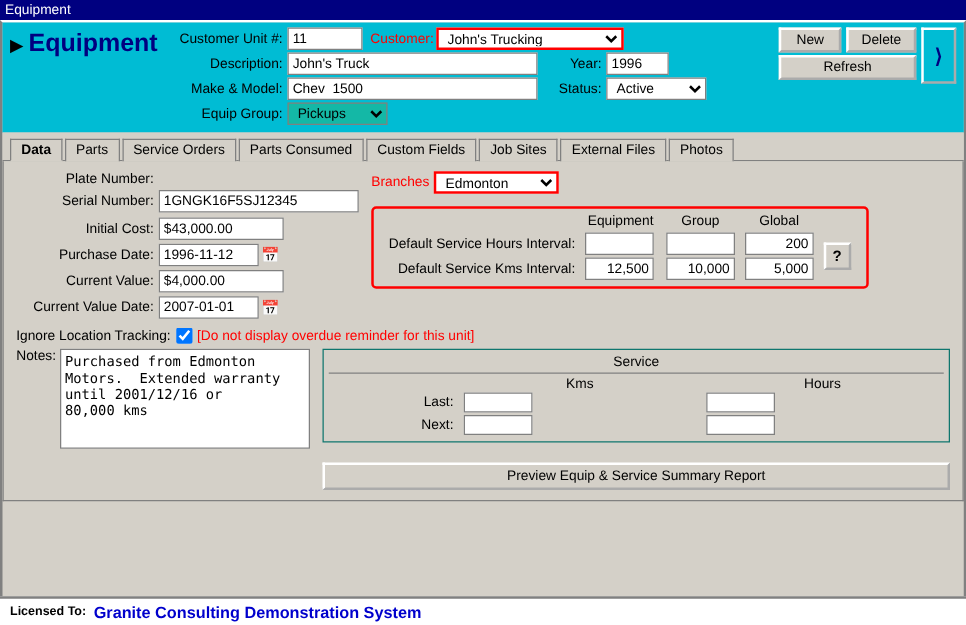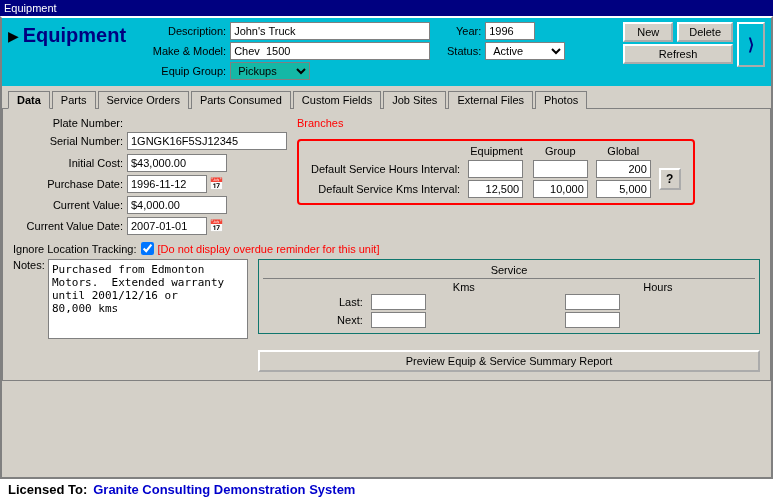--- a/index.html
+++ b/index.html
@@ -337,21 +337,21 @@
       border-top: 2px solid #808080;
       padding: 3px 8px;
       display: flex;
       align-items: center;
       position: absolute;
       bottom: 0;
       left: 0;
       right: 0;
     }
     .licensed-to {
-      font-size: 13px;
+      font-size: 10px;
       color: #000;
       font-weight: bold;
       margin-right: 6px;
     }
     .licensed-value {
       font-size: 13px;
       font-weight: bold;
       color: #0000cc;
     }
     .equip-group-select {
@@ -375,20 +375,29 @@
   <span>Equipment</span>
 </div>
 
 <div class="main-window">
 
   <div class="top-bar">
     <span class="arrow-icon">▶</span>
     <span class="equipment-label">Equipment</span>
 
     <div class="form-fields">
+      <div class="field-row">
+        <span class="field-label">Customer Unit #:</span>
+        <input class="field-input" style="width: 60px;" type="text" value="11">
+        &nbsp;&nbsp;
+        <span class="customer-label">Customer:</span>
+        <select class="customer-select">
+          <option>John's Trucking</option>
+        </select>
+      </div>
       <div class="field-row">
         <span class="field-label">Description:</span>
         <input class="field-input" style="width: 200px;" type="text" value="John's Truck">
         &nbsp;&nbsp;
         <span class="right-label">Year:</span>
         <input class="field-input" style="width: 50px;" type="text" value="1996">
       </div>
       <div class="field-row">
         <span class="field-label">Make &amp; Model:</span>
         <input class="field-input" style="width: 200px;" type="text" value="Chev  1500">
@@ -460,20 +469,25 @@
         <div class="data-row">
           <span class="data-label">Current Value Date:</span>
           <input class="data-input data-input-narrow" type="text" value="2007-01-01" style="">
           <span class="cal-icon">📅</span>
         </div>
       </div>
 
       <div class="right-section">
         <div class="branches-row">
           <span style="font-size:11px; margin-right:4px; color:red;">Branches</span>
+          <select class="branches-select">
+            <option>Edmonton</option>
+            <option>Calgary</option>
+            <option>Vancouver</option>
+          </select>
         </div>
 
         <div class="service-interval-box">
           <table class="interval-table">
             <thead>
               <tr>
                 <td></td>
                 <th>Equipment</th>
                 <th>Group</th>
                 <th>Global</th>

